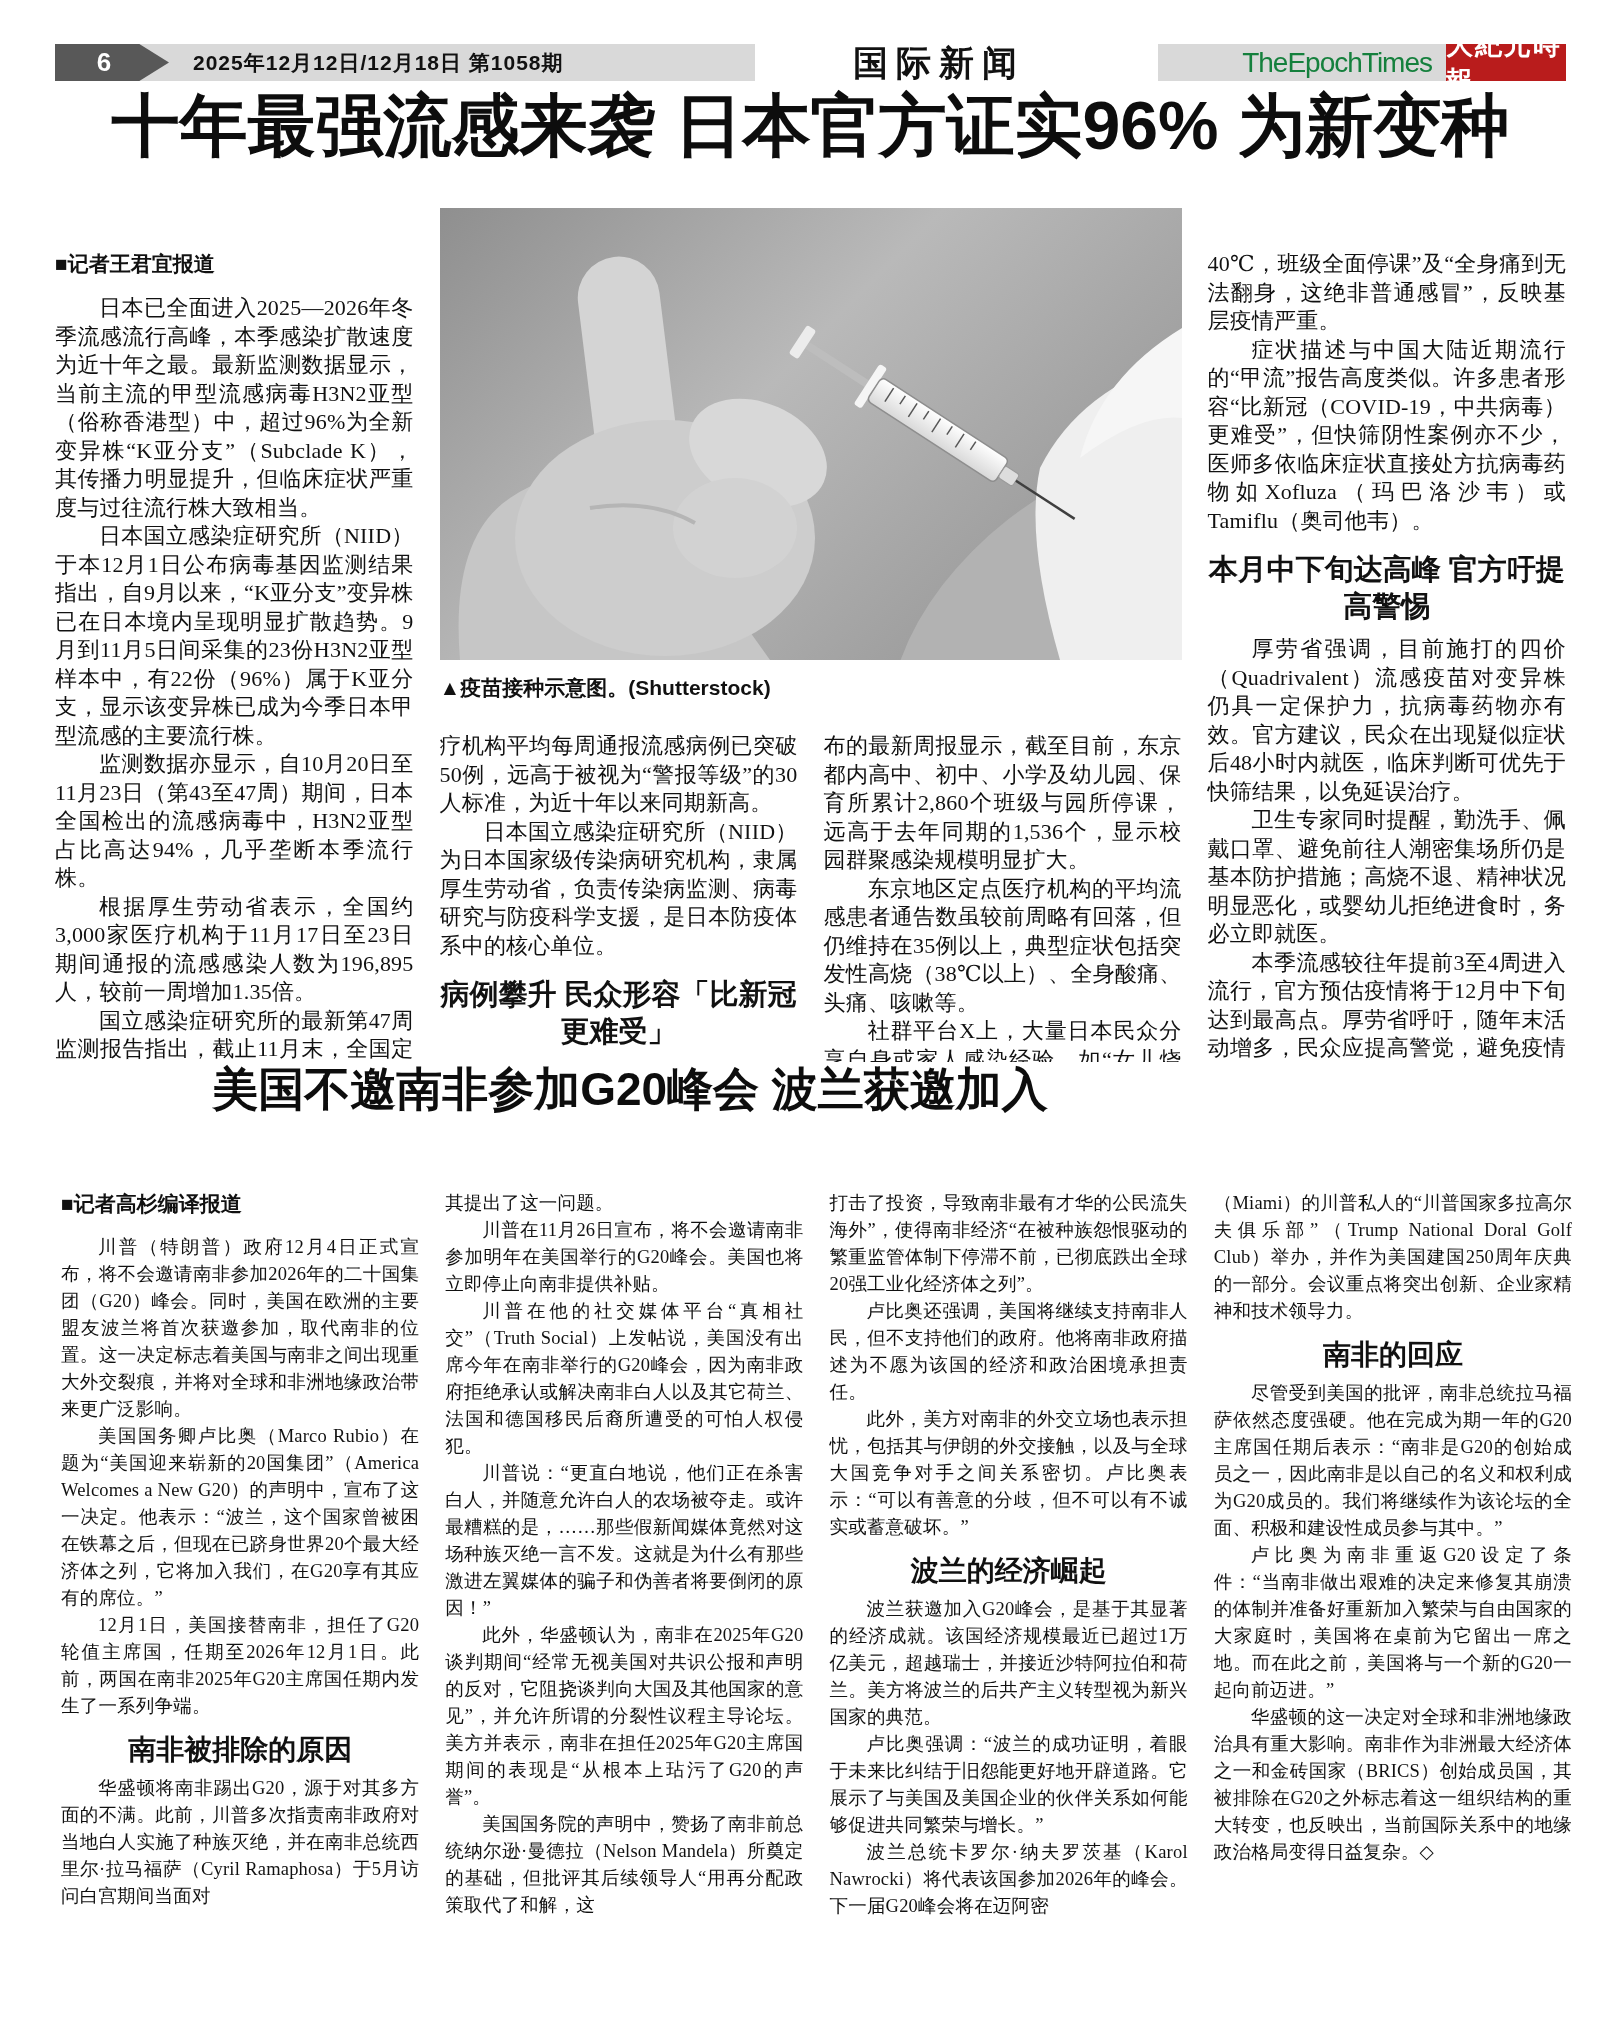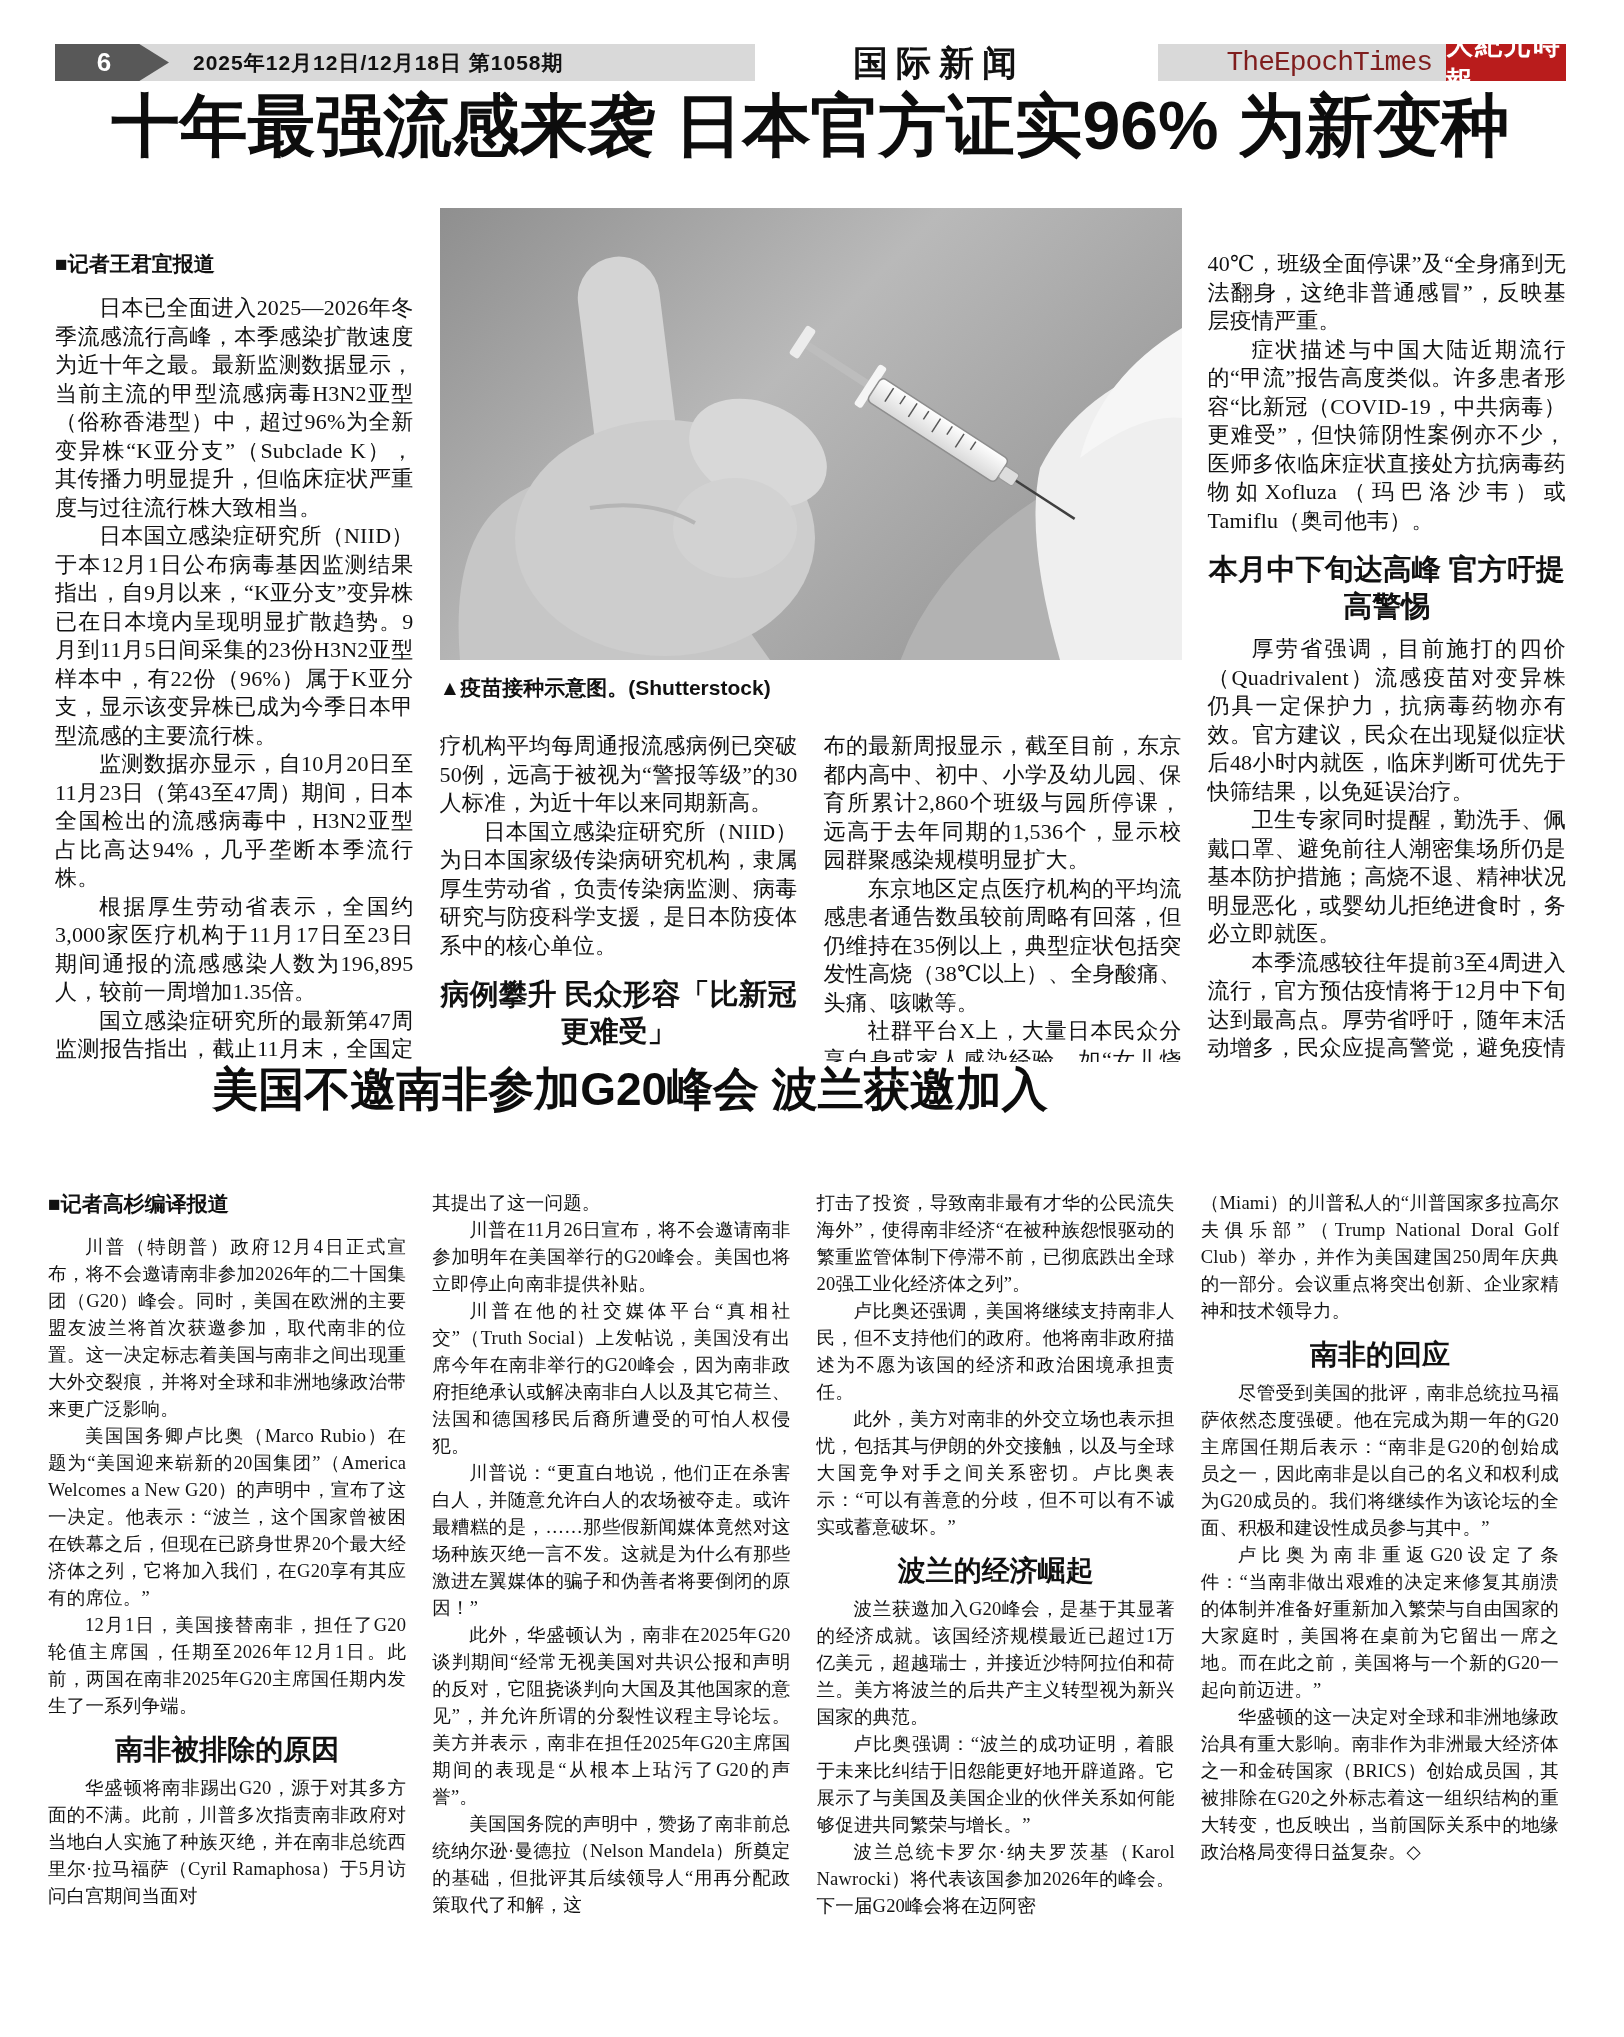--- a/index.html
+++ b/index.html
@@ -12,36 +12,36 @@
            display:flex;align-items:center;}
   .pagenum{width:98px;height:37px;background:#585858;color:#fff;
            clip-path:polygon(0 0,74% 0,100% 50%,74% 100%,0 100%);
            display:flex;align-items:center;justify-content:center;padding-right:16px;
            font:700 26px "Liberation Sans",sans-serif;}
   .dateline{margin-left:24px;font:700 21px "Liberation Sans",sans-serif;letter-spacing:1px;}
   .mh-center{position:absolute;left:798px;top:-4px;font:600 35px "Liberation Sans",sans-serif;
              letter-spacing:8px;white-space:nowrap;text-align:right;}
   .mh-right{position:absolute;right:0;top:0;width:408px;height:37px;background:#d9d9d9;
             display:flex;align-items:center;justify-content:flex-end;}
-  .brand-en{font-family:Liberation Mono, monospace;font-size:28px;letter-spacing:-1px;
-            margin-right:14px;color:#7f1d1d;}
+  .brand-en{font-family:Liberation Sans, sans-serif;font-size:28px;letter-spacing:-1px;
+            margin-right:14px;color:#15803d;}
   .brand-cn{width:120px;height:37px;background:#b91c1c;color:#fff;display:flex;align-items:center;
             justify-content:center;font:700 27px "Liberation Sans",sans-serif;letter-spacing:2px;}
 
   
   .headline1{position:absolute;top:86px;left:55px;width:1511px;margin:0;text-align:center;
              font:900 68px/1.15 "Liberation Sans",sans-serif;letter-spacing:0;color:#0d0d0d;
              white-space:nowrap;}
   .headline2{position:absolute;top:1062px;left:160px;width:940px;margin:0;text-align:center;
              font:900 46px/1.2 "Liberation Sans",sans-serif;color:#0d0d0d;white-space:nowrap;}
 
   
   .a1body{position:absolute;top:208px;left:55px;width:1511px;height:854px;
           display:flex;gap:26px;overflow:hidden;}
-  .a2body{position:absolute;top:1190px;left:48px;width:1511px;height:828px;
+  .a2body{position:absolute;top:1190px;left:61px;width:1511px;height:828px;
           display:flex;gap:26px;overflow:hidden;}
   .col{flex:1 1 0;min-width:0;}
   .pad-top{padding-top:42px;}
   .centerpair{flex:0 0 742px;}
   .paircols{display:flex;gap:26px;margin-top:30px;}
   .paircols .col{flex:1 1 0;}
 
   .byline{font:700 21px "Liberation Sans",sans-serif;margin:0 0 16px 0;}
   .para{margin:0;text-indent:2em;text-align:justify;font-size:22px;line-height:28.5px;
         letter-spacing:.2px;}

